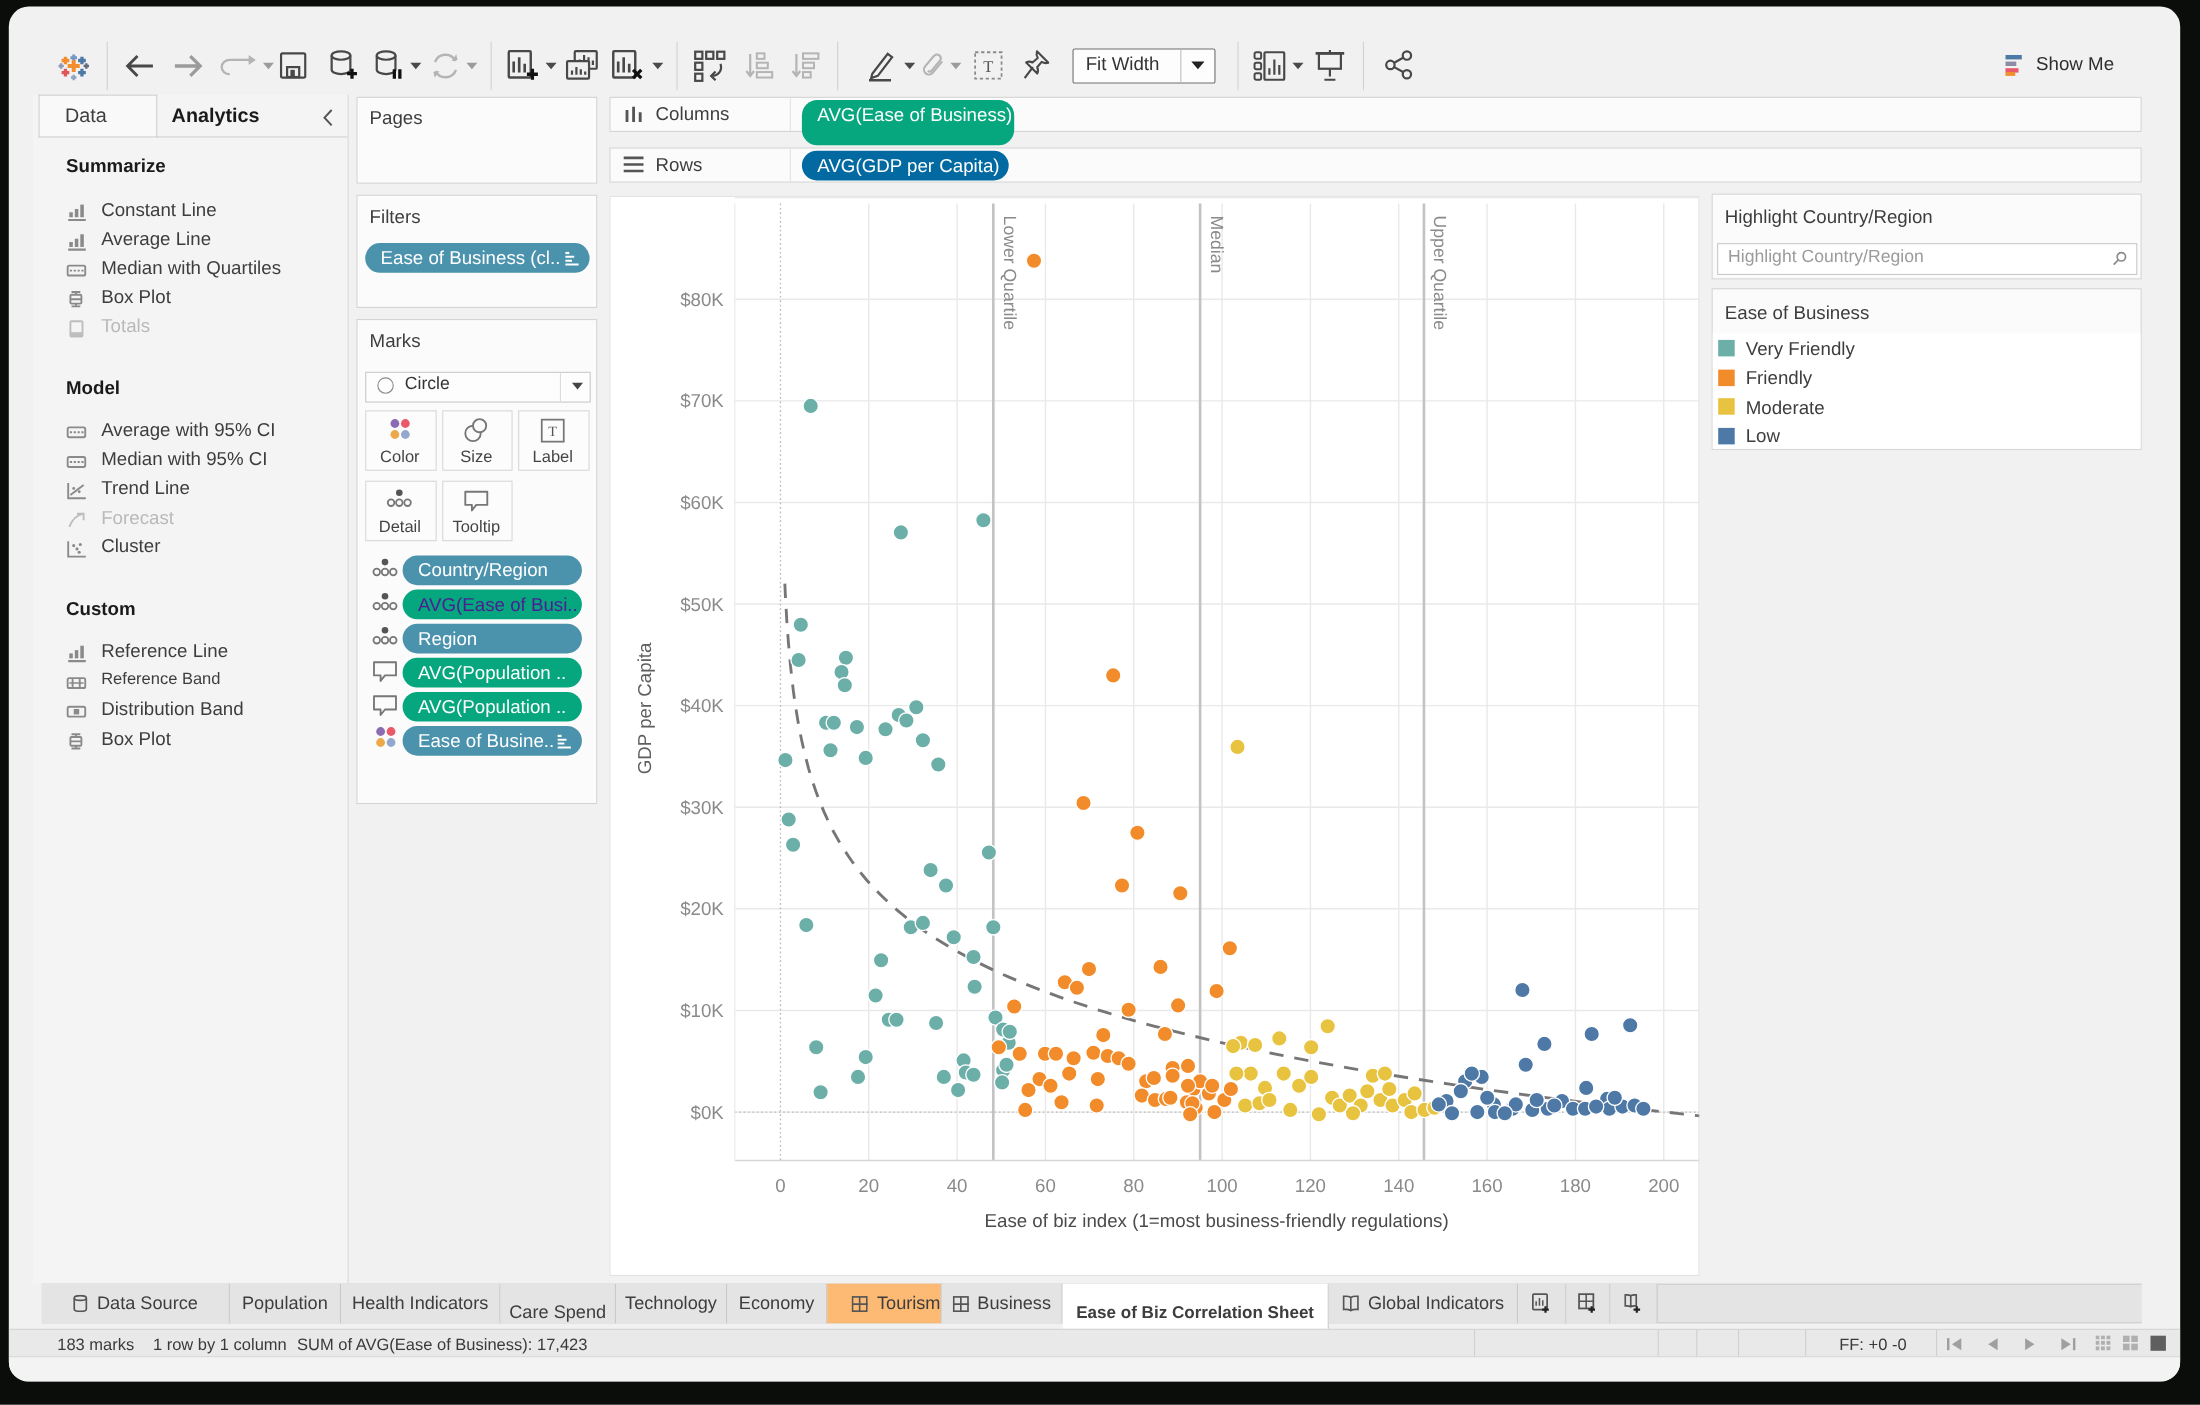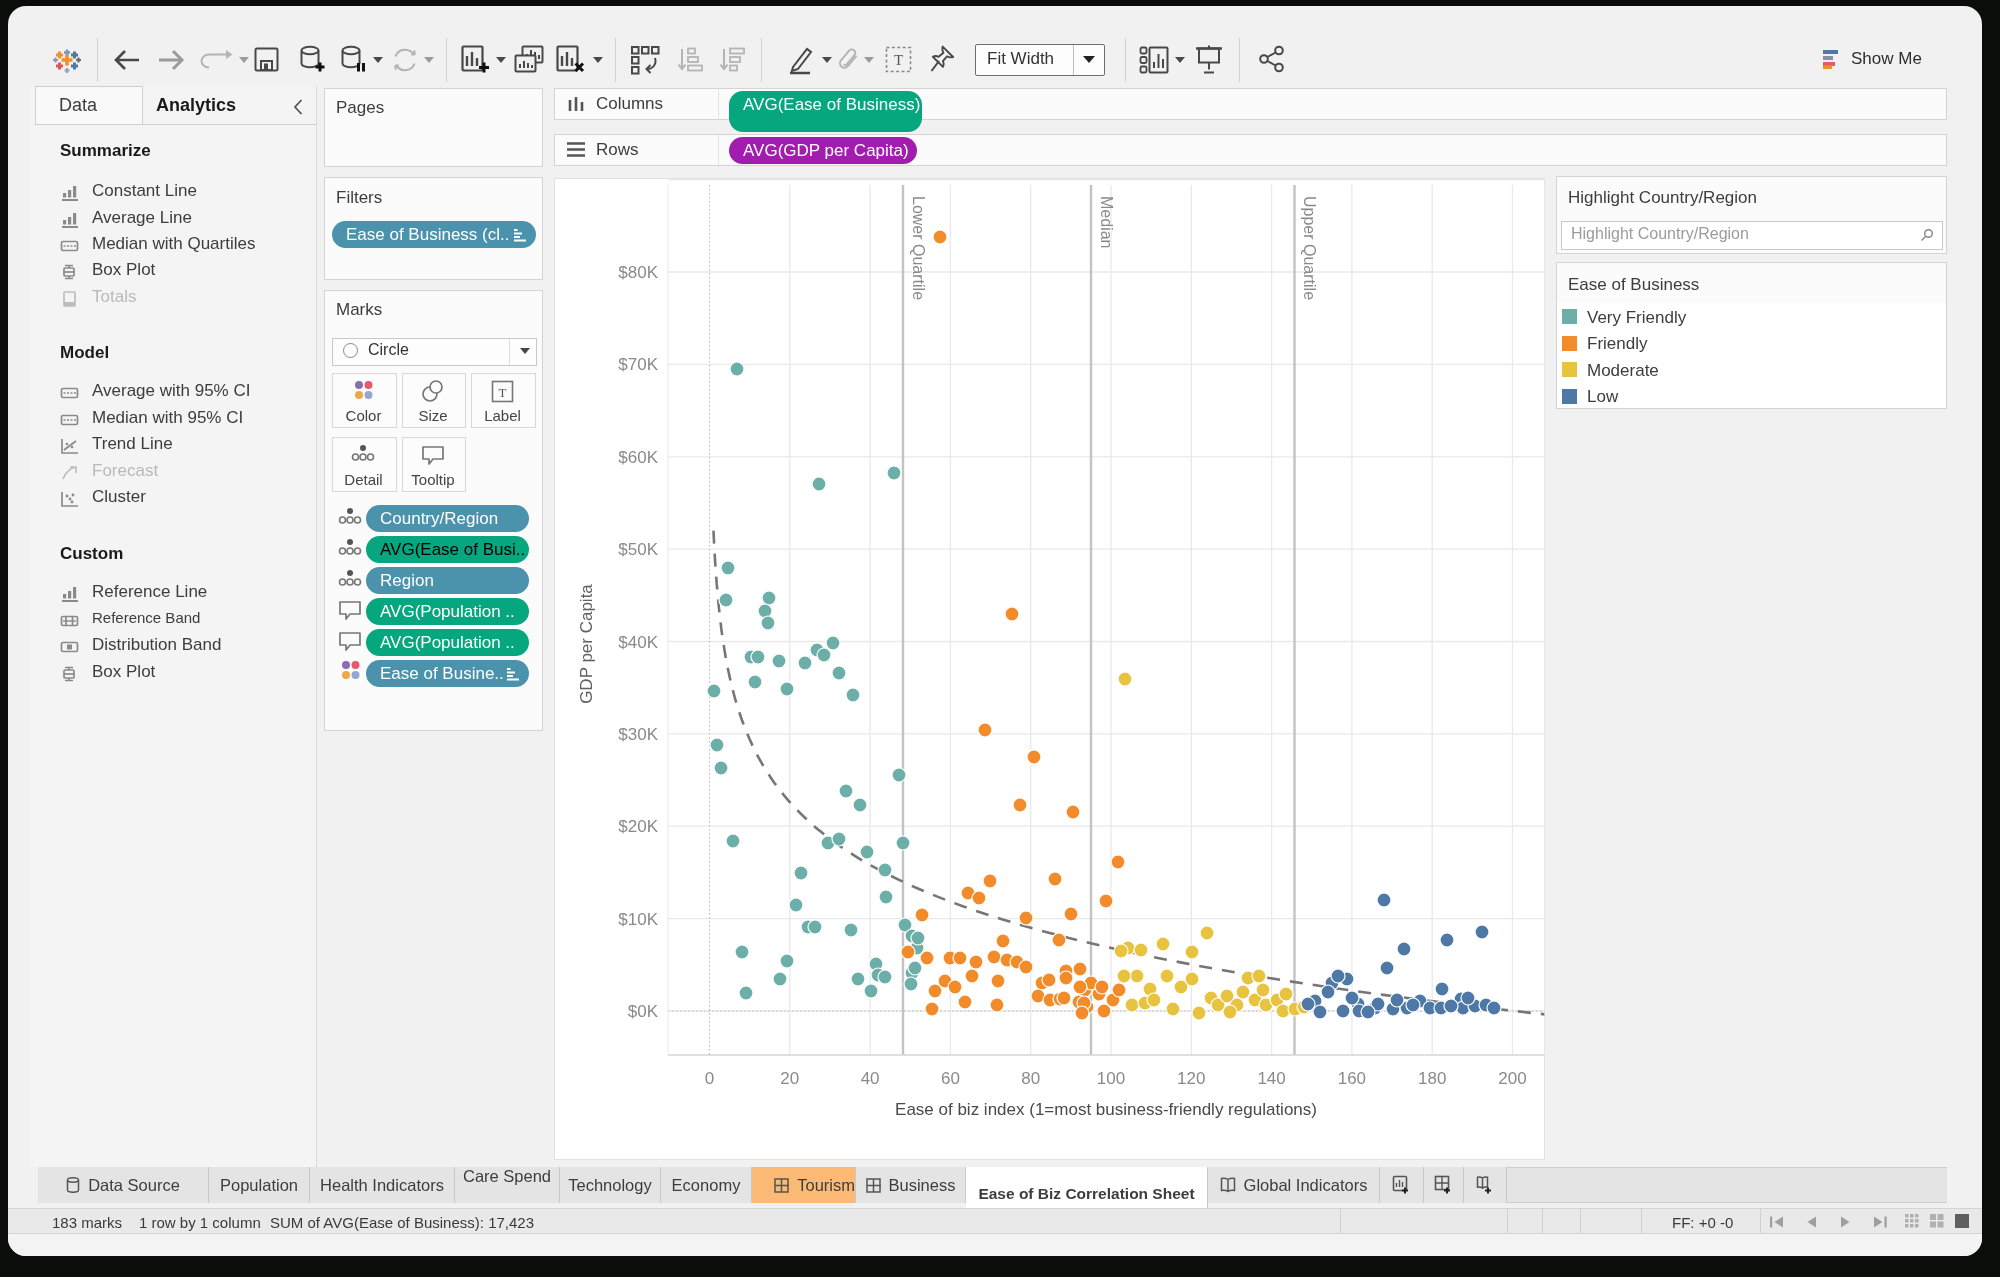--- a/index.html
+++ b/index.html
@@ -312,21 +312,21 @@
         <circle cx="12" cy="14" r="3" stroke="#777" stroke-width="1.6"></circle>
         <circle cx="19.5" cy="14" r="3" stroke="#777" stroke-width="1.6"></circle>
       </svg>
       <div class="abs" style="left:366px;top:505px;width:163px;height:27px;border-radius:14px;background:#4B92AC;color:#fff;font-size:17px;line-height:27px;padding-left:14px;box-sizing:border-box">Country/Region</div>
 <svg class="abs" style="left:338px;top:537px" width="24" height="26" viewBox="0 0 24 26" xmlns="http://www.w3.org/2000/svg" fill="none">
         <circle cx="12" cy="5" r="3" fill="#555"></circle>
         <circle cx="4.5" cy="14" r="3" stroke="#777" stroke-width="1.6"></circle>
         <circle cx="12" cy="14" r="3" stroke="#777" stroke-width="1.6"></circle>
         <circle cx="19.5" cy="14" r="3" stroke="#777" stroke-width="1.6"></circle>
       </svg>
-      <div class="abs" style="left:366px;top:536px;width:163px;height:27px;border-radius:14px;background:#06A67E;color:#000000;font-size:17px;line-height:27px;padding-left:14px;box-sizing:border-box">AVG(Ease of Busi..</div>
+      <div class="abs" style="left:366px;top:536px;width:163px;height:27px;border-radius:14px;background:#06A67E;color:#4c1d95;font-size:17px;line-height:27px;padding-left:14px;box-sizing:border-box">AVG(Ease of Busi..</div>
 <svg class="abs" style="left:338px;top:568px" width="24" height="26" viewBox="0 0 24 26" xmlns="http://www.w3.org/2000/svg" fill="none">
         <circle cx="12" cy="5" r="3" fill="#555"></circle>
         <circle cx="4.5" cy="14" r="3" stroke="#777" stroke-width="1.6"></circle>
         <circle cx="12" cy="14" r="3" stroke="#777" stroke-width="1.6"></circle>
         <circle cx="19.5" cy="14" r="3" stroke="#777" stroke-width="1.6"></circle>
       </svg>
       <div class="abs" style="left:366px;top:567px;width:163px;height:27px;border-radius:14px;background:#4B92AC;color:#fff;font-size:17px;line-height:27px;padding-left:14px;box-sizing:border-box">Region</div>
 <svg class="abs" style="left:338px;top:600px" width="24" height="22" viewBox="0 0 24 22" xmlns="http://www.w3.org/2000/svg" fill="none">
         <path d="M2 2h20v12H12l-4 5v-5H2z" stroke="#777" stroke-width="1.7" stroke-linejoin="round"></path>
       </svg>
@@ -352,21 +352,21 @@
         <path d="M2 15V4M8 15V1M14 15V6" stroke="#555" stroke-width="2.6"></path>
       </svg>
 <div class="abs" style="left:596px;top:94px;font-size:17px;color:#3d3d3d">Columns</div>
 <svg class="abs" style="left:566px;top:141px" width="20" height="18" viewBox="0 0 20 18" xmlns="http://www.w3.org/2000/svg">
         <path d="M1 2.5h18M1 8.5h18M1 14.5h18" stroke="#555" stroke-width="2.4"></path>
       </svg>
 <div class="abs" style="left:596px;top:140px;font-size:17px;color:#3d3d3d">Rows</div>
 <div class="abs" style="left:718px;top:89px;width:1px;height:30px;background:#e3e3e3"></div>
       <div class="abs" style="left:718px;top:135px;width:1px;height:30px;background:#e3e3e3"></div>
       <div class="abs" style="left:729px;top:91px;width:193px;height:41px;border-radius:14px;background:#06A67E;color:#fff;font-size:17px;line-height:27px;padding-left:14px;box-sizing:border-box">AVG(Ease of Business)</div>
-<div class="abs" style="left:729px;top:137px;width:188px;height:27px;border-radius:14px;background:#a21caf;color:#fff;font-size:17px;line-height:27px;padding-left:14px;box-sizing:border-box">AVG(GDP per Capita)</div>
+<div class="abs" style="left:729px;top:137px;width:188px;height:27px;border-radius:14px;background:#0369a1;color:#fff;font-size:17px;line-height:27px;padding-left:14px;box-sizing:border-box">AVG(GDP per Capita)</div>
 
 <div class="abs" style="left:554px;top:178px;width:991px;height:982px;background:#fff;border:1px solid #e2e2e2;box-sizing:border-box"></div>
 <svg class="abs" style="left:554px;top:178px" width="991" height="982" viewBox="554 178 991 982" xmlns="http://www.w3.org/2000/svg" font-family="Liberation Sans, sans-serif">
 <line x1="789.8" y1="185" x2="789.8" y2="1055" stroke="#e9e9e9" stroke-width="1.3"></line>
         <line x1="870.1" y1="185" x2="870.1" y2="1055" stroke="#e9e9e9" stroke-width="1.3"></line>
         <line x1="950.4" y1="185" x2="950.4" y2="1055" stroke="#e9e9e9" stroke-width="1.3"></line>
         <line x1="1030.7" y1="185" x2="1030.7" y2="1055" stroke="#e9e9e9" stroke-width="1.3"></line>
         <line x1="1111.0" y1="185" x2="1111.0" y2="1055" stroke="#e9e9e9" stroke-width="1.3"></line>
         <line x1="1191.3" y1="185" x2="1191.3" y2="1055" stroke="#e9e9e9" stroke-width="1.3"></line>
         <line x1="1271.6" y1="185" x2="1271.6" y2="1055" stroke="#e9e9e9" stroke-width="1.3"></line>
@@ -623,21 +623,21 @@
           <path d="M1.5 3v10c0 1.2 2.5 2.2 5.5 2.2s5.5-1 5.5-2.2V3" stroke="#555" stroke-width="1.5"></path>
         </svg>
         <span style="font-size:16.5px;font-weight:normal;color:#3d3d3d;white-space:nowrap;padding-left:0px">Data Source</span>
       </div>
       <div class="abs" style="left:209px;top:1167px;width:101px;height:36px;background:#e4e4e4;border-right:1px solid #c9c9c9;box-sizing:border-box;display:flex;align-items:center;justify-content:center">
         <span style="font-size:16.5px;font-weight:normal;color:#3d3d3d;white-space:nowrap;padding-left:0px">Population</span>
       </div>
       <div class="abs" style="left:310px;top:1167px;width:145px;height:36px;background:#e4e4e4;border-right:1px solid #c9c9c9;box-sizing:border-box;display:flex;align-items:center;justify-content:center">
         <span style="font-size:16.5px;font-weight:normal;color:#3d3d3d;white-space:nowrap;padding-left:0px">Health Indicators</span>
       </div>
-      <div class="abs" style="left:455px;top:1167px;width:105px;height:36px;background:#e4e4e4;border-right:1px solid #c9c9c9;box-sizing:border-box;display:flex;align-items:flex-start;justify-content:center">
+      <div class="abs" style="left:455px;top:1167px;width:105px;height:36px;background:#e4e4e4;border-right:1px solid #c9c9c9;box-sizing:border-box;display:flex;align-items:flex-end;justify-content:center">
         <span style="font-size:16.5px;font-weight:normal;color:#3d3d3d;white-space:nowrap;padding-left:0px">Care Spend</span>
       </div>
       <div class="abs" style="left:560px;top:1167px;width:101px;height:36px;background:#e4e4e4;border-right:1px solid #c9c9c9;box-sizing:border-box;display:flex;align-items:center;justify-content:center">
         <span style="font-size:16.5px;font-weight:normal;color:#3d3d3d;white-space:nowrap;padding-left:0px">Technology</span>
       </div>
       <div class="abs" style="left:661px;top:1167px;width:91px;height:36px;background:#e4e4e4;border-right:1px solid #c9c9c9;box-sizing:border-box;display:flex;align-items:center;justify-content:center">
         <span style="font-size:16.5px;font-weight:normal;color:#3d3d3d;white-space:nowrap;padding-left:0px">Economy</span>
       </div>
       <div class="abs" style="left:752px;top:1167px;width:104px;height:36px;background:#fdba74;border-right:1px solid #c9c9c9;box-sizing:border-box;display:flex;align-items:center;justify-content:flex-end">
         <svg style="margin-right:8px" width="15" height="15" viewBox="0 0 15 15" fill="none" xmlns="http://www.w3.org/2000/svg">

